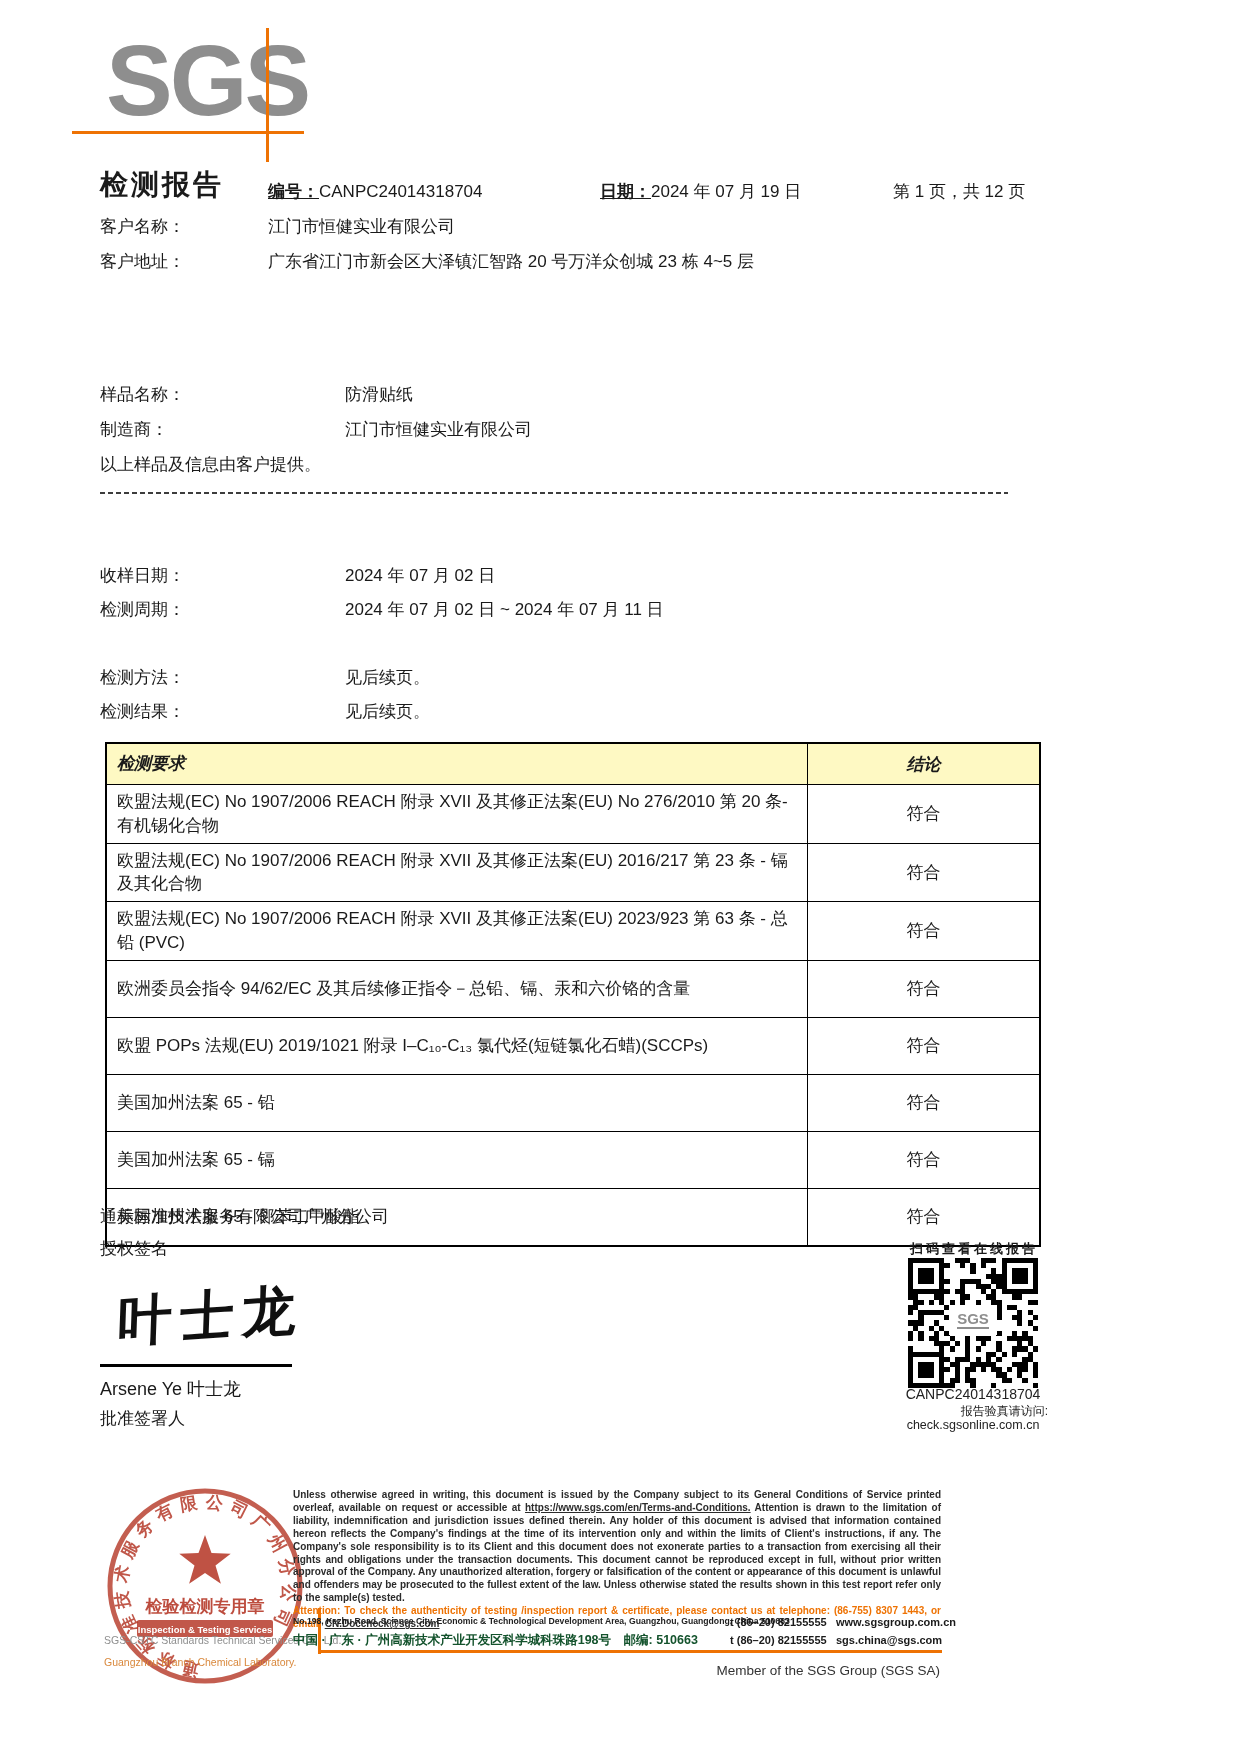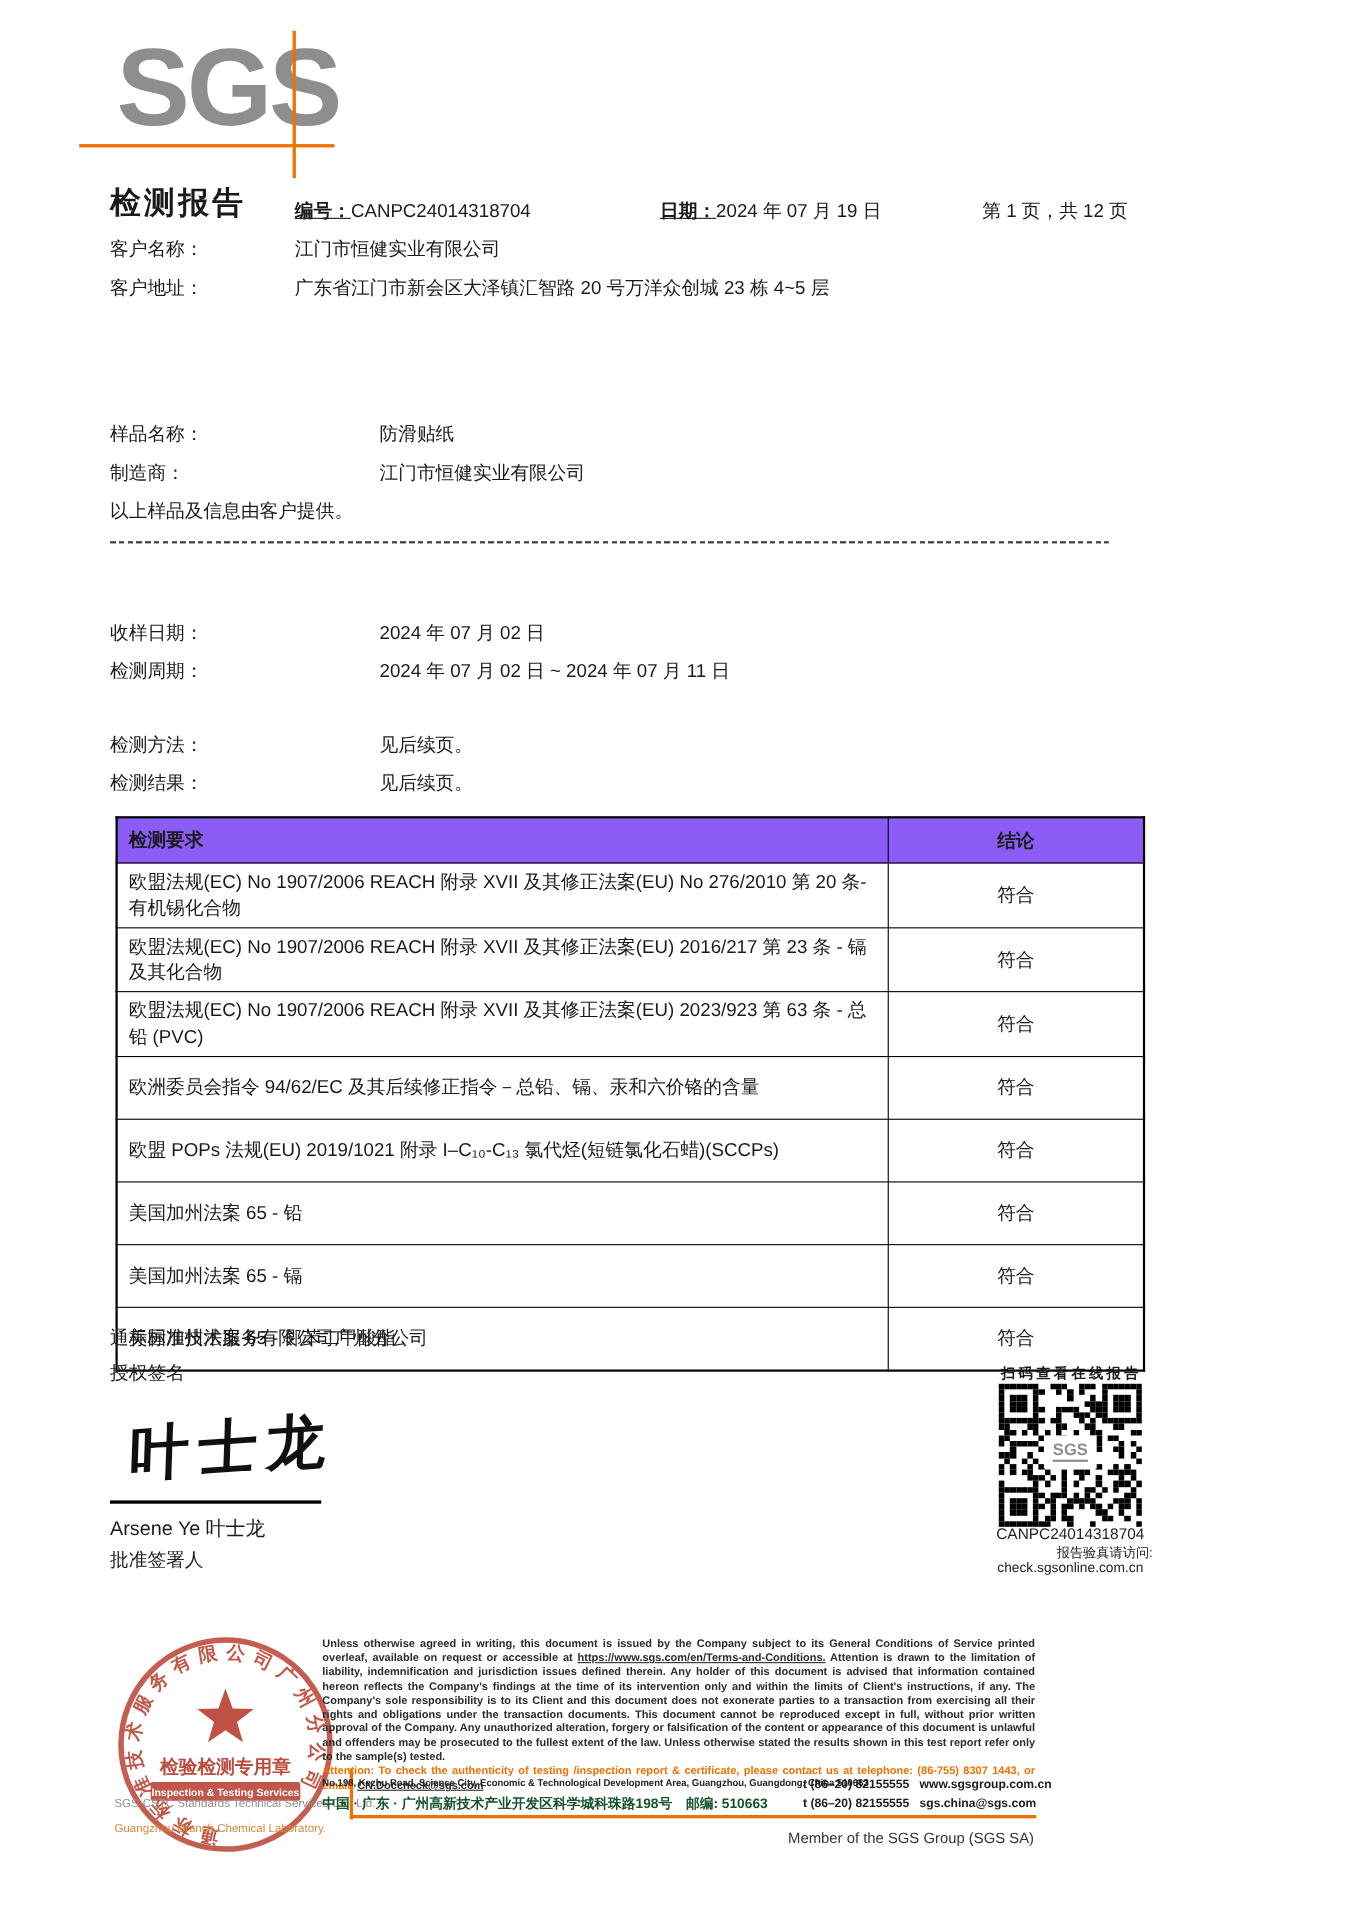--- a/index.html
+++ b/index.html
@@ -26,21 +26,21 @@
   .w245 { width:245px; }
 
   .dashed-sep { left:100px; top:492px; width:908px; height:2px;
     background:repeating-linear-gradient(to right,#3c3c3c 0 5px,transparent 5px 8px); }
 
   .jobrow { left:100px; font-size:17px; }
 
   table.results { border-collapse:collapse; table-layout:fixed; font-size:17px; }
   table.results th, table.results td { border:1px solid #000; vertical-align:middle; }
   table.results { border:2px solid #000; }
-  table.results th { background:#8b5cf6; height:30px; font-weight:bold; }
+  table.results th { background:#fef9c3; height:30px; font-weight:bold;font-style:italic; }
   th.req, td.req { width:680px; text-align:left; padding:5px 10px; line-height:1.4; }
   th.con, td.con { width:223px; text-align:center; padding:5px 4px; }
   tr.r1 td { height:46px; }
 
   .sig-script { left:118px; top:1280px; font-size:54px; font-weight:900;
     font-family:"DejaVu Serif","Liberation Serif",serif;
     transform:rotate(-4deg) skewX(-6deg); color:#101010; letter-spacing:8px; }
   .sig-line { left:100px; top:1364px; width:192px; height:3px; background:#000; }
 
   .qr-caption { left:905px; top:1240px; width:138px; font-size:13px; font-weight:bold; letter-spacing:3px; text-align:center; }

